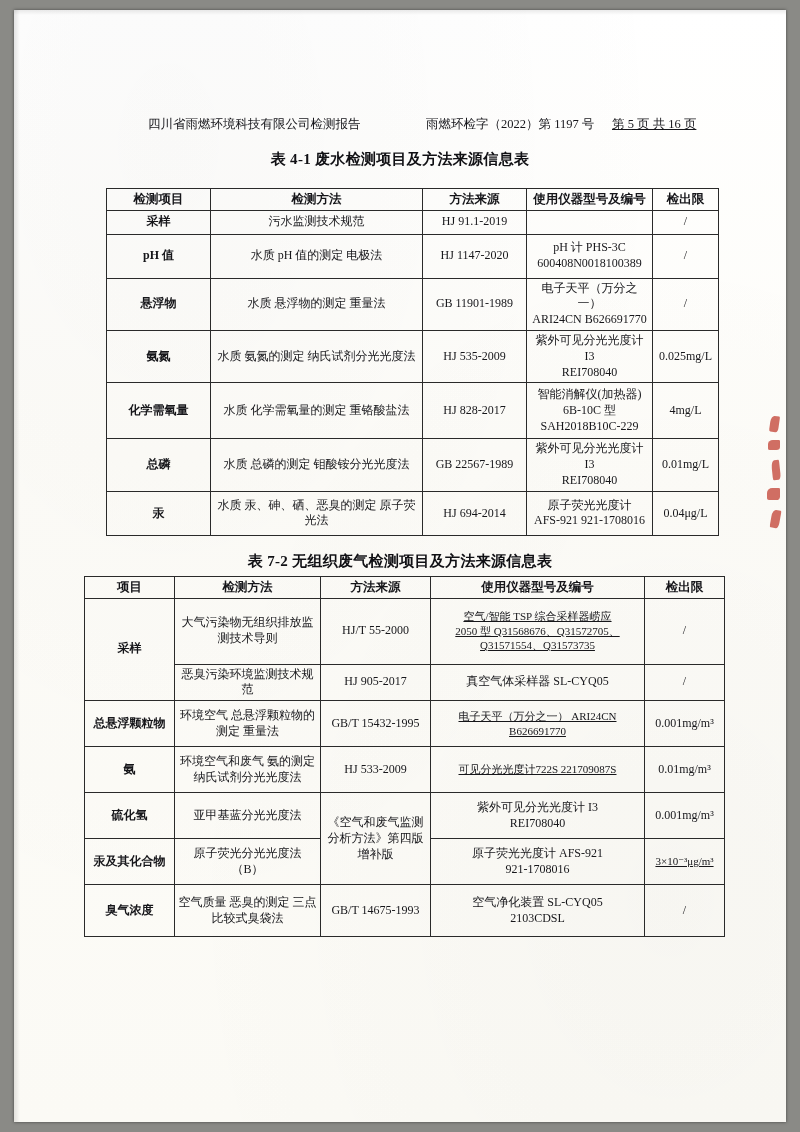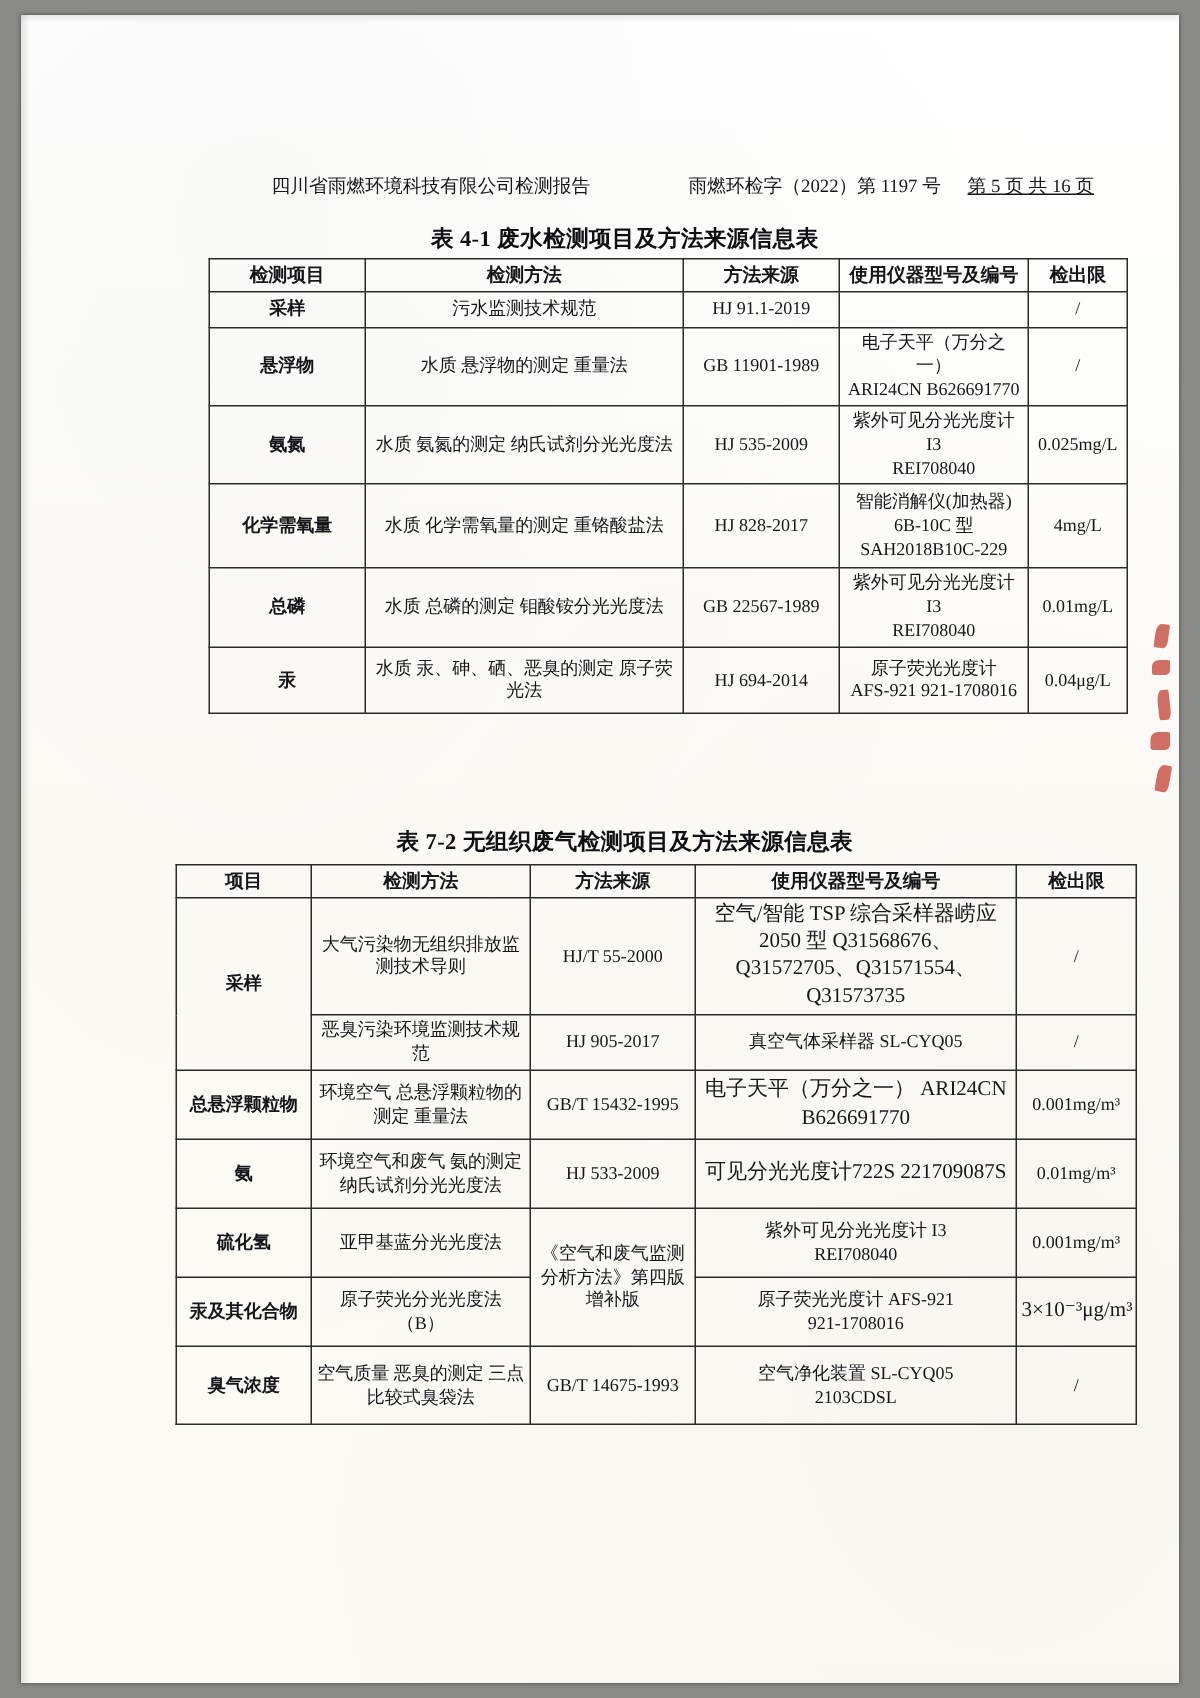--- a/index.html
+++ b/index.html
@@ -27,21 +27,21 @@
     position: absolute;
     inset: 0;
     background:
       radial-gradient(ellipse at 20% 12%, rgba(0,0,0,0.018), rgba(0,0,0,0) 60%),
       radial-gradient(ellipse at 85% 80%, rgba(0,0,0,0.02), rgba(0,0,0,0) 55%),
       linear-gradient(180deg, #ffffff 0%, #fdfcf8 40%, #fbfaf5 100%);
     pointer-events: none;
   }
   .content {
     position: absolute;
-    left: 0; top: 0; right: 0; bottom: 0; margin-left: 33px;
+    left: 0; top: 0; right: 0; bottom: 0;
   }
 
   .header-line {
     position: absolute;
     top: 106px;
     left: 0;
     width: 100%;
     font-size: 12.5px;
     color: #15151a;
     white-space: nowrap;
@@ -77,30 +77,30 @@
     line-height: 1.32;
     padding: 2px 3px;
     font-family: "Liberation Serif", "DejaVu Serif", serif;
   }
   table th {
     font-weight: bold;
     font-size: 12.5px;
   }
   #table1 {
     left: 92px;
-    top: 162px;
+    top: 178px;
     width: 612px;
   }
   #table2 {
     left: 70px;
     top: 566px;
     width: 640px;
   }
   .c-item { font-weight: bold; }
-  .small { font-size: 14px; }
+  .small { font-size: 11px; text-decoration: underline; }
 
   
   .stamp {
     position: absolute;
     right: -6px;
     top: 400px;
     width: 26px;
     height: 140px;
     opacity: 0.72;
     pointer-events: none;
@@ -169,20 +169,28 @@
       </thead>
       <tbody>
         <tr style="height:24px">
           <td class="c-item">采样</td>
           <td>污水监测技术规范</td>
           <td>HJ 91.1-2019</td>
           <td></td>
           <td>/</td>
         </tr>
         <tr style="height:44px">
+          <td class="c-item">pH 值</td>
+          <td>水质  pH 值的测定  电极法</td>
+          <td>HJ 1147-2020</td>
+          <td style="white-space:pre-line">pH 计  PHS-3C
+600408N0018100389</td>
+          <td>/</td>
+        </tr>
+        <tr style="height:44px">
           <td class="c-item">悬浮物</td>
           <td>水质  悬浮物的测定  重量法</td>
           <td>GB 11901-1989</td>
           <td style="white-space:pre-line">电子天平（万分之一）
 ARI24CN B626691770</td>
           <td>/</td>
         </tr>
         <tr style="height:44px">
           <td class="c-item">氨氮</td>
           <td>水质  氨氮的测定  纳氏试剂分光光度法</td>

